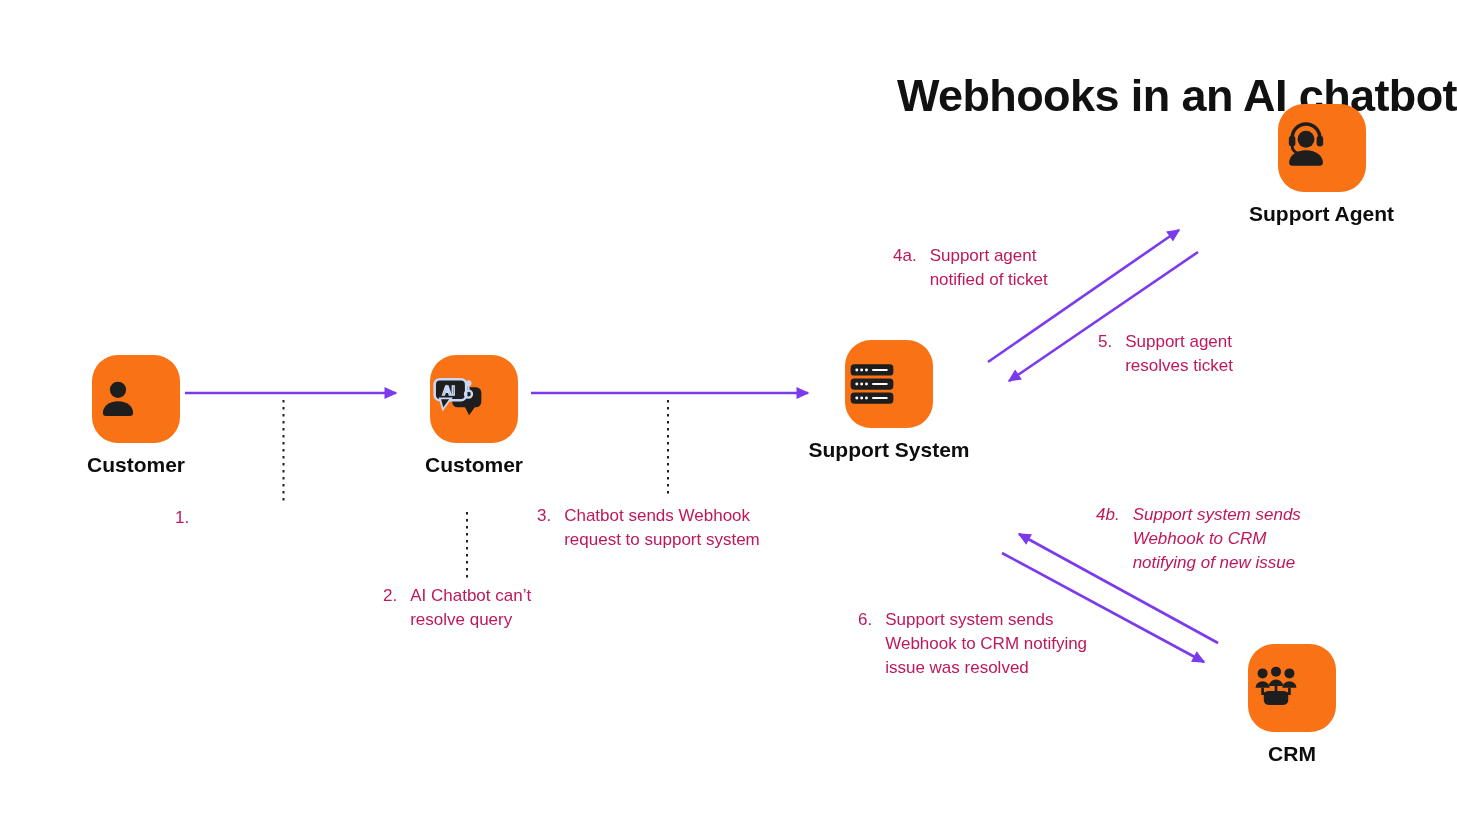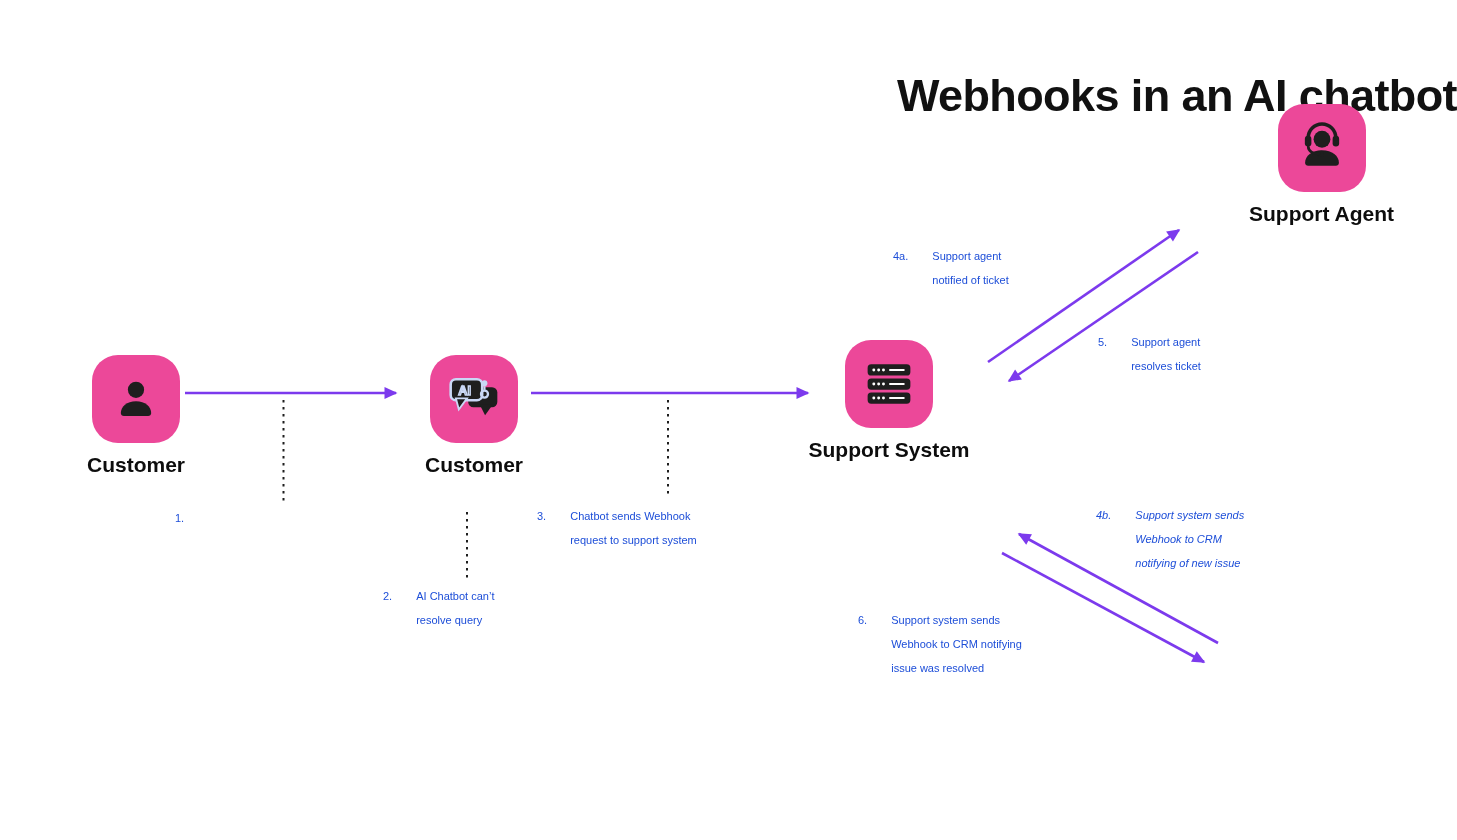--- a/index.html
+++ b/index.html
@@ -7,28 +7,28 @@
     position:relative;width:1457px;height:840px;background:#ffffff;
     font-family:"Liberation Sans",sans-serif;overflow:hidden;color:#111;
   }
   .title{
     position:absolute;top:70px;left:0;width:100%;text-align:right;
     font-size:45px;font-weight:bold;letter-spacing:-0.6px;color:#111;
   }
   .arrow-layer{position:absolute;left:0;top:0;pointer-events:none;}
   .node{position:absolute;display:flex;flex-direction:column;align-items:center;}
   .node-box{
-    width:88px;height:88px;background:#ec4899;border-radius:26px;
-    display:flex;align-items:center;justify-content:center;
+    width:88px;height:88px;background:#f97316;border-radius:26px;
+    display:flex;align-items:center;
   }
   .node-label{
     margin-top:10px;font-weight:bold;font-size:21px;color:#0d0d0d;white-space:nowrap;
   }
   .step{
-    position:absolute;display:flex;gap:24px;font-size:11px;line-height:24px;color:#1d4ed8;
+    position:absolute;display:flex;gap:13px;font-size:17px;line-height:24px;color:#be185d;
   }
   .step-text{white-space:pre-line;}
   
   .pos-customer{left:87px;top:355px;}
   .pos-chatbot{left:425px;top:355px;}
   .pos-support-system{left:845px;top:340px;width:88px;}
   .pos-support-agent{left:1249px;top:104px;}
   .pos-crm{left:1248px;top:644px;}
   
   .pos-step1{left:175px;top:506px;}
@@ -130,20 +130,39 @@
           <rect x="33.1" y="13.5" width="5.6" height="9.2" rx="2.8"></rect>
           <circle cx="23" cy="29" r="2.7"></circle>
         </g>
         <path d="M12.2 16.5 v-1.3 a11.8 11.8 0 0 1 23.6 0 v1.3" fill="none" stroke="#1E1E1E" stroke-width="3" stroke-linecap="round"></path>
         <path d="M12.2 22.7 c0 4.3 4.6 6.3 9.3 6.3" fill="none" stroke="#1E1E1E" stroke-width="2.3" stroke-linecap="round"></path>
       </svg>
     </div>
     <div class="node-label">Support Agent</div>
   </div>
 
+  <div class="node pos-crm">
+    <div class="node-box">
+      <svg width="56" height="56" viewBox="0 0 48 48">
+        <g fill="#1E1E1E">
+          <circle cx="12.5" cy="11.5" r="4.3"></circle>
+          <circle cx="24" cy="10" r="4.3"></circle>
+          <circle cx="35.5" cy="11.5" r="4.3"></circle>
+          <path d="M6.4 23.8 a6.1 5.6 0 0 1 12.2 0 z"></path>
+          <path d="M17.9 22.3 a6.1 5.6 0 0 1 12.2 0 z"></path>
+          <path d="M29.4 23.8 a6.1 5.6 0 0 1 12.2 0 z"></path>
+          <rect x="13.5" y="26.5" width="21" height="12" rx="4.2"></rect>
+        </g>
+        <path d="M12.5 23.8 v5 h5" fill="none" stroke="#1E1E1E" stroke-width="2.3"></path>
+        <path d="M35.5 23.8 v5 h-5" fill="none" stroke="#1E1E1E" stroke-width="2.3"></path>
+        <path d="M24 22.3 v5" fill="none" stroke="#1E1E1E" stroke-width="2.3"></path>
+      </svg>
+    </div>
+    <div class="node-label">CRM</div>
+  </div>
 
   <div class="step pos-step1">
     <span class="step-num">1.</span>
   </div>
   <div class="step pos-step2">
     <span class="step-num">2.</span>
     <span class="step-text">AI Chatbot can’t
 resolve query</span>
   </div>
   <div class="step pos-step3">

